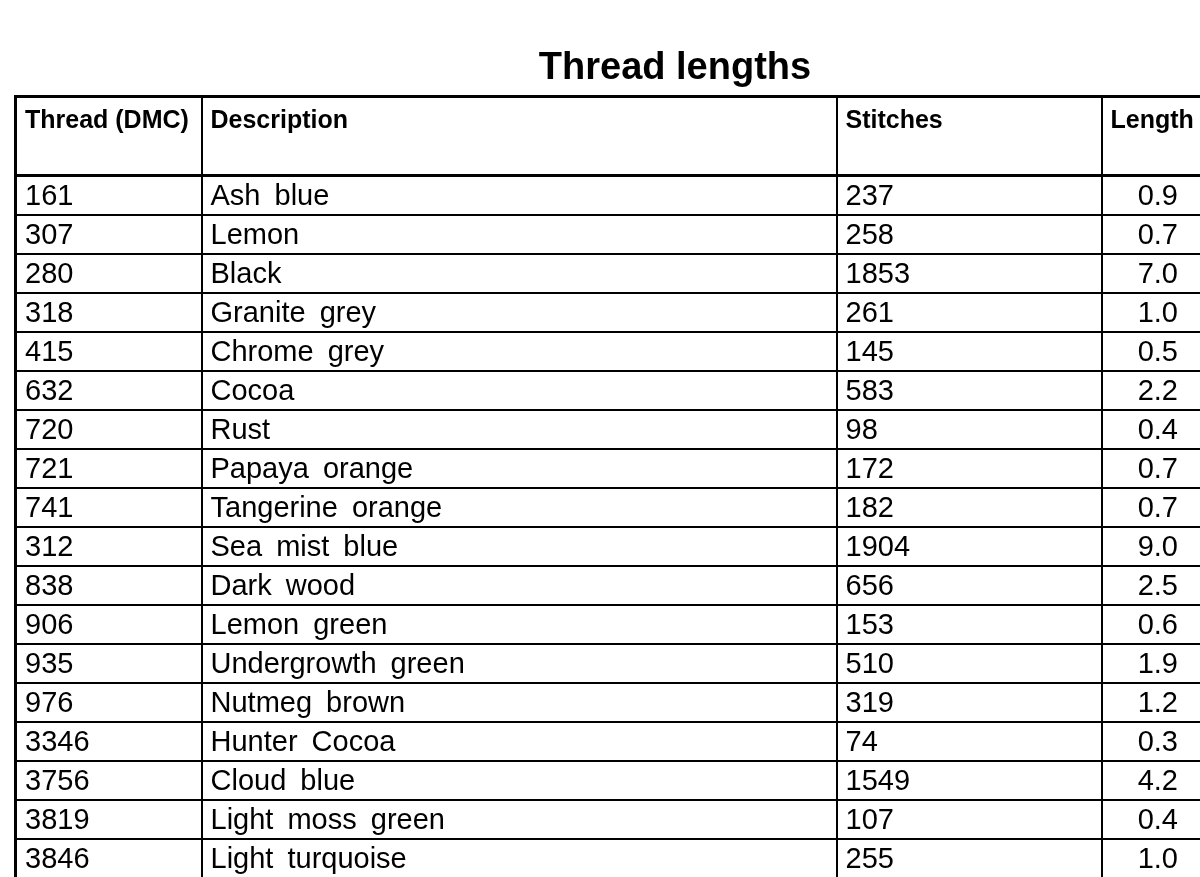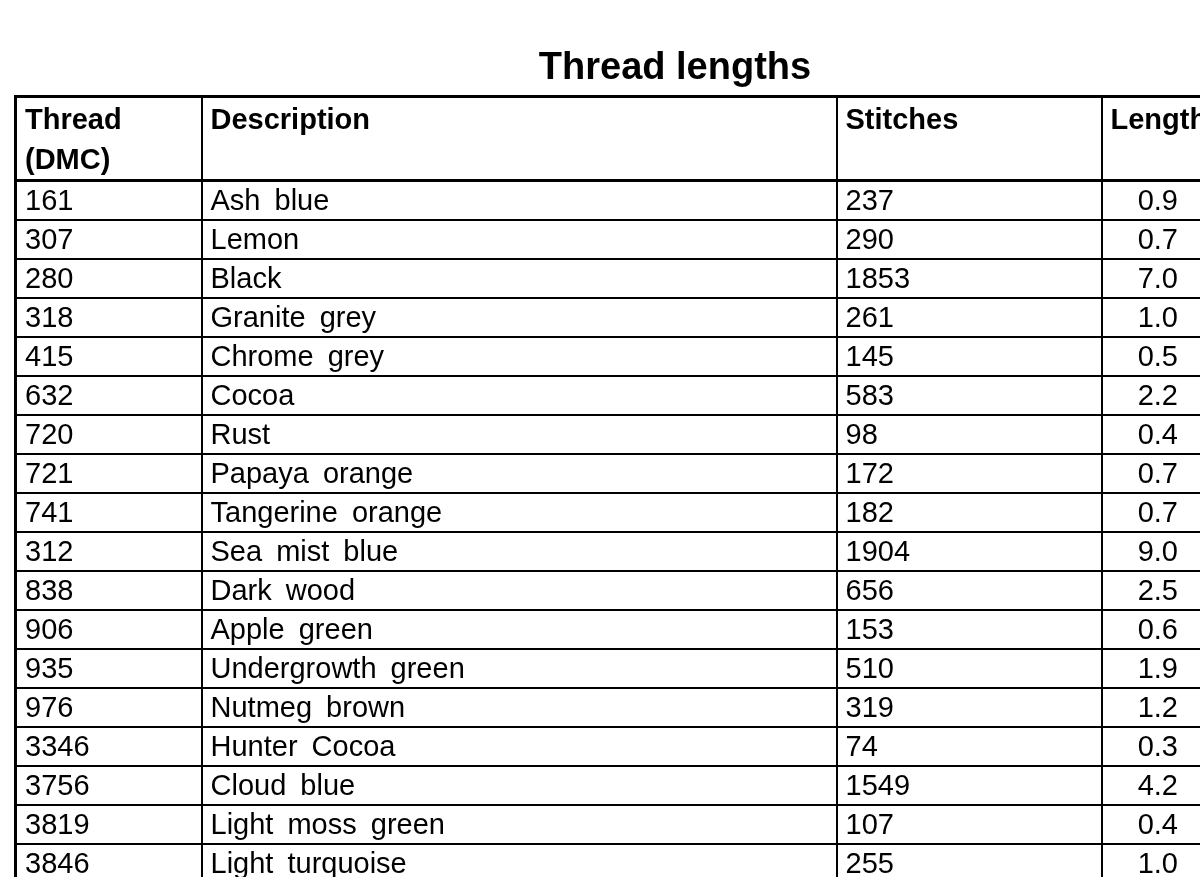--- a/index.html
+++ b/index.html
@@ -45,21 +45,21 @@
   th, td {
     border: 2px solid #000000;
     overflow: hidden;
     white-space: nowrap;
   }
 
   thead th {
     height: 79px;
     vertical-align: top;
     text-align: left;
-    font-size: 29px;
+    font-size: 25px;
     font-weight: bold;
     line-height: 40px;
     padding: 1px 6px 0 8px;
     white-space: normal;
     border-bottom: 3px solid #000000;
   }
 
   tbody td {
     height: 38px;
     font-size: 29px;
@@ -99,21 +99,21 @@
     <tbody>
         <tr>
           <td class="c0">161</td>
           <td class="c1">Ash blue</td>
           <td class="c2">237</td>
           <td class="c3">0.9</td>
         </tr>
         <tr>
           <td class="c0">307</td>
           <td class="c1">Lemon</td>
-          <td class="c2">290</td>
+          <td class="c2">258</td>
           <td class="c3">0.7</td>
         </tr>
         <tr>
           <td class="c0">280</td>
           <td class="c1">Black</td>
           <td class="c2">1853</td>
           <td class="c3">7.0</td>
         </tr>
         <tr>
           <td class="c0">318</td>
@@ -158,21 +158,21 @@
           <td class="c3">9.0</td>
         </tr>
         <tr>
           <td class="c0">838</td>
           <td class="c1">Dark wood</td>
           <td class="c2">656</td>
           <td class="c3">2.5</td>
         </tr>
         <tr>
           <td class="c0">906</td>
-          <td class="c1">Apple green</td>
+          <td class="c1">Lemon green</td>
           <td class="c2">153</td>
           <td class="c3">0.6</td>
         </tr>
         <tr>
           <td class="c0">935</td>
           <td class="c1">Undergrowth green</td>
           <td class="c2">510</td>
           <td class="c3">1.9</td>
         </tr>
         <tr>

